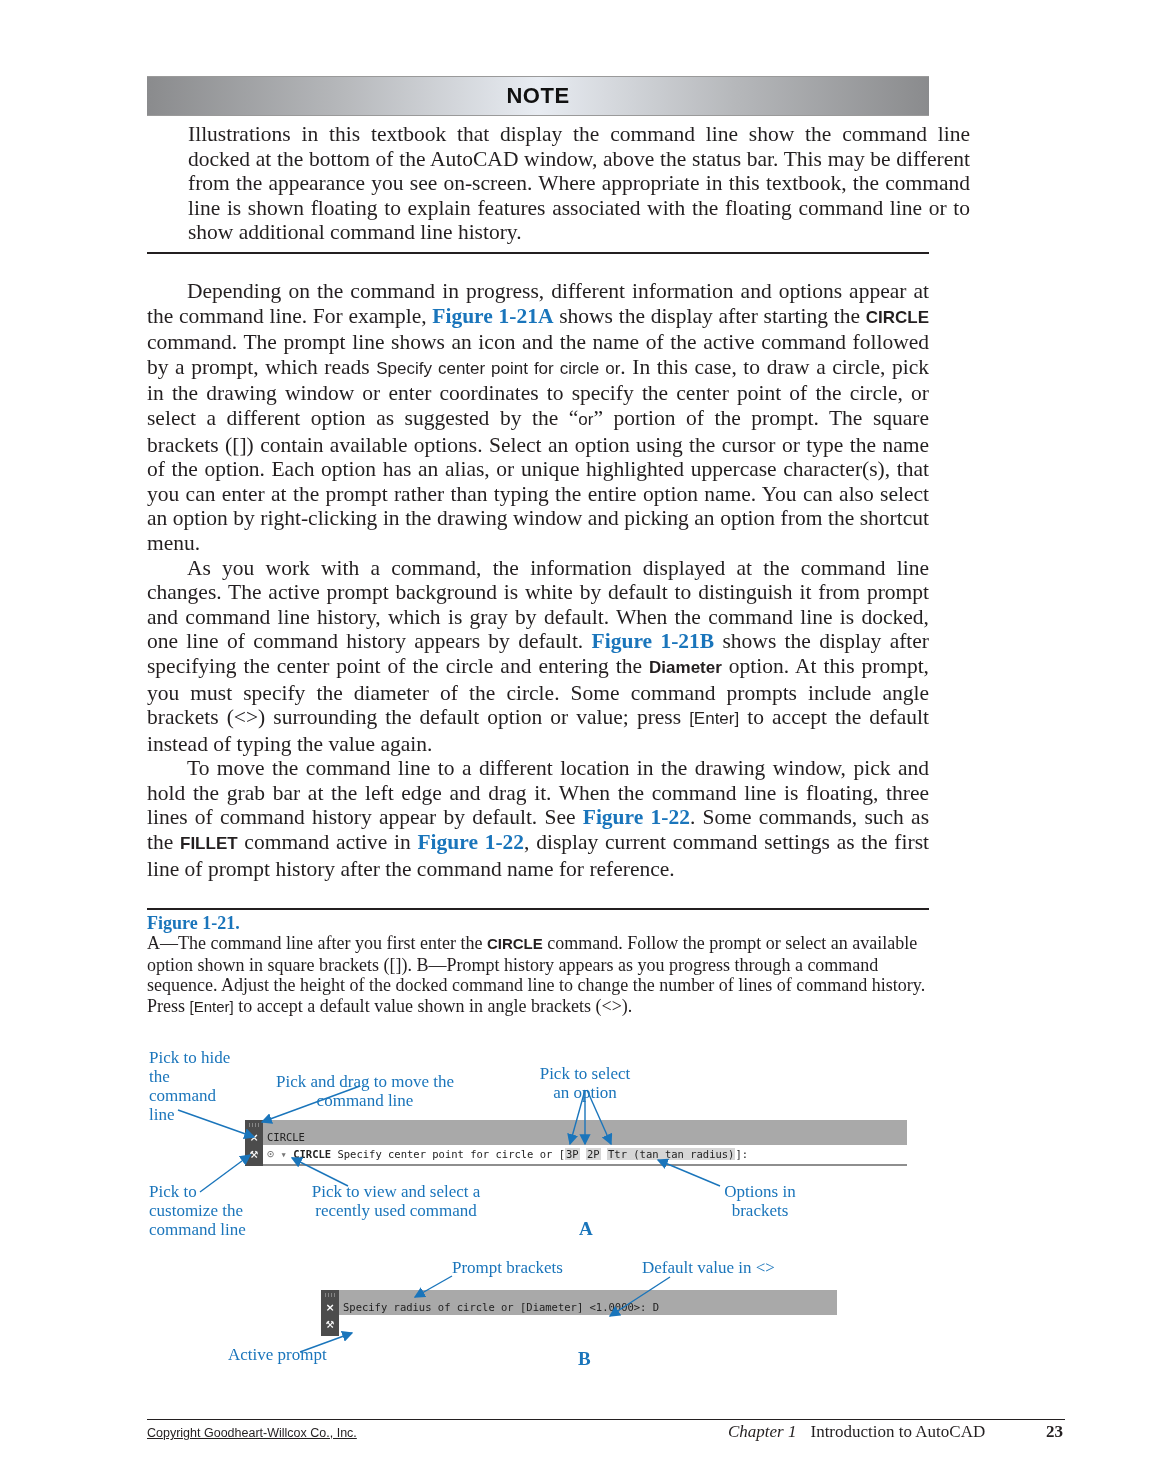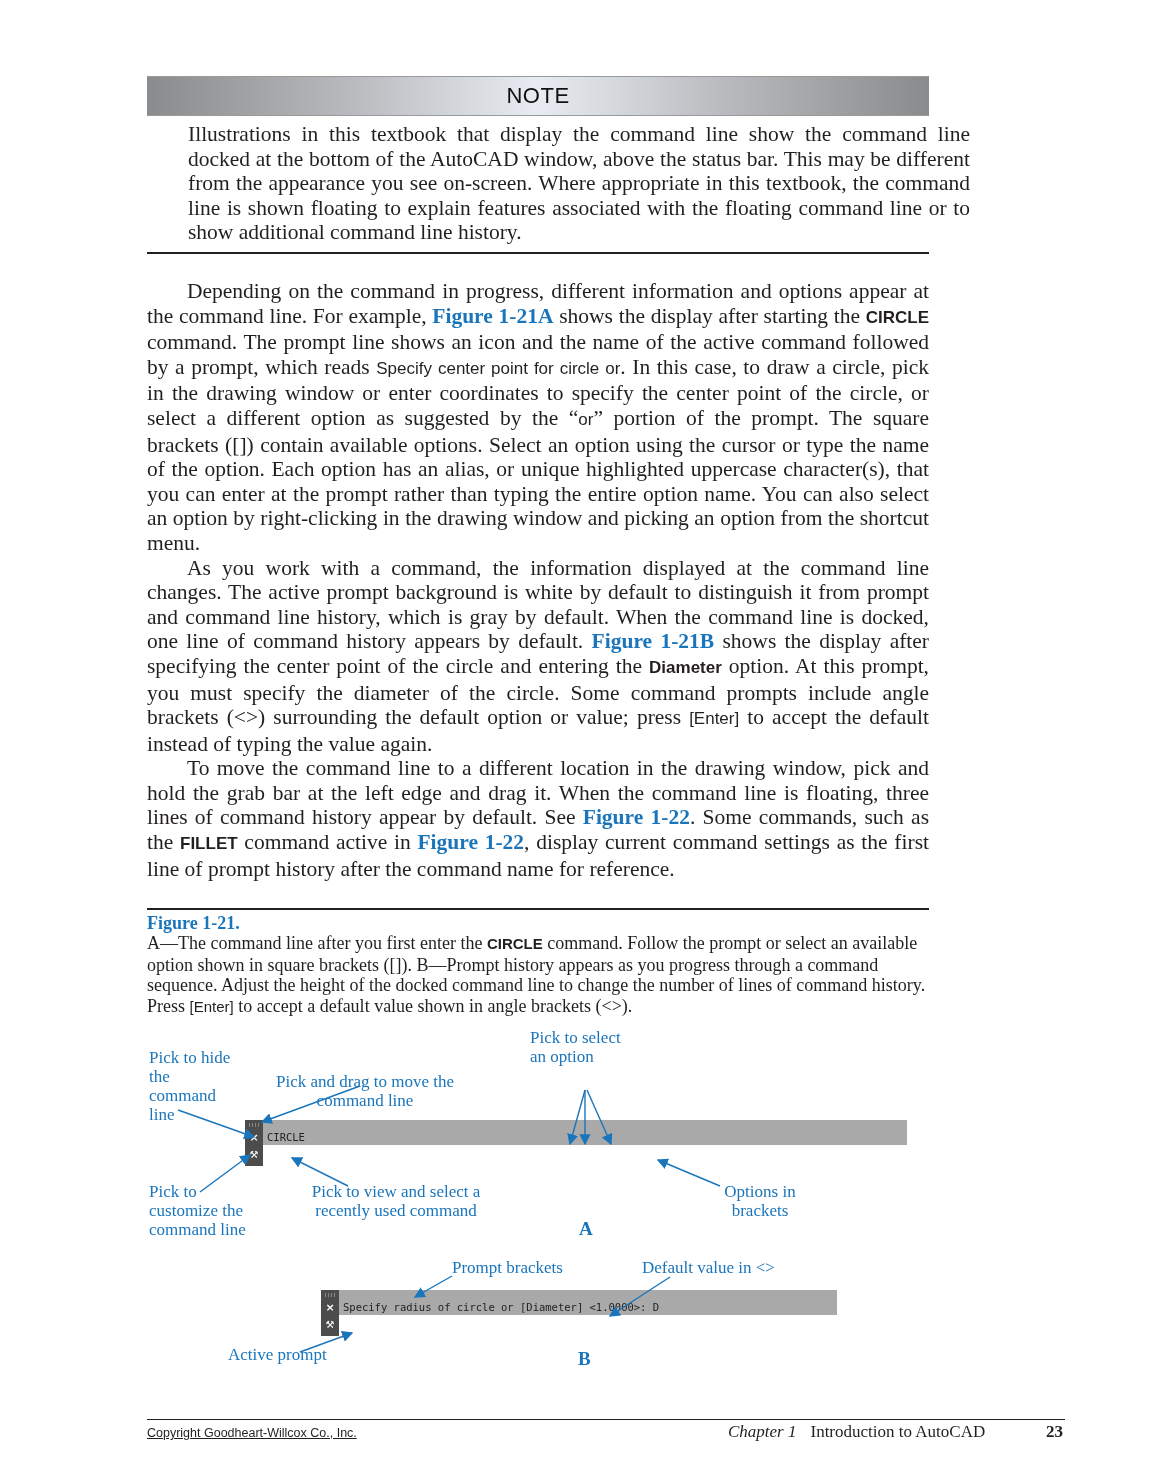--- a/index.html
+++ b/index.html
@@ -3,21 +3,21 @@
 <meta charset="utf-8">
 <style>
   html, body { margin: 0; padding: 0; background: #ffffff; }
   body { width: 1156px; height: 1479px; position: relative; overflow: hidden;
          font-family: "Liberation Serif", "DejaVu Serif", serif; color: #231f20; }
   .abs { position: absolute; }
   .note-bar { left: 147px; top: 76px; width: 782px; height: 38px;
     background: linear-gradient(to right, #8a8b8d 0%, #b6b8bb 25%, #e8ecf2 50%, #b6b8bb 75%, #8a8b8d 100%);
     border-top: 1px solid #9a9a9a; border-bottom: 1px solid #9a9a9a;
     display: flex; align-items: center; justify-content: center; }
-  .note-title { font-family: "Liberation Sans", "DejaVu Sans", sans-serif; font-weight: normal;
+  .note-title { font-family: "Liberation Sans", "DejaVu Sans", sans-serif; font-weight: bold;
     font-size: 22px; color: #111; letter-spacing: 0.5px; text-align: center; }
   .note-text { left: 147px; top: 122px; width: 782px; font-size: 21.5px; line-height: 24.6px;
     text-align: justify; margin-left: 41px; }
   .rule { background: #231f20; }
   .body-text { left: 147px; top: 279px; width: 782px; font-size: 21.5px; line-height: 24.6px; text-align: justify; }
   .body-text p { margin: 0; text-indent: 40px; }
   .link { color: #1a75bb; font-weight: bold; }
   .ui { font-family: "Liberation Sans", "DejaVu Sans", sans-serif; font-size: 17px; }
   .ui-b { font-family: "Liberation Sans", "DejaVu Sans", sans-serif; font-weight: bold; font-size: 17px; }
   .caption-title { left: 147px; top: 913px; font-size: 18px; font-weight: bold; color: #1a75bb; }
@@ -56,33 +56,36 @@
   <p><span>As you work with a command, the information displayed at the command line changes. The active prompt background is white by default to distinguish it from prompt and command line history, which is gray by default. When the command line is docked, one line of command history appears by default. </span><span class="link">Figure 1-21B</span><span> shows the display after specifying the center point of the circle and entering the </span><span class="ui-b">Diameter</span><span> option. At this prompt, you must specify the diameter of the circle. Some command prompts include angle brackets (&lt;&gt;) surrounding the default option or value; press </span><span class="ui">[Enter]</span><span> to accept the default instead of typing the value again.</span></p>
   <p><span>To move the command line to a different location in the drawing window, pick and hold the grab bar at the left edge and drag it. When the command line is floating, three lines of command history appear by default. See </span><span class="link">Figure 1-22</span><span>. Some commands, such as the </span><span class="ui-b">FILLET</span><span> command active in </span><span class="link">Figure 1-22</span><span>, display current command settings as the first line of prompt history after the command name for reference.</span></p>
 </div>
 
 <div class="abs rule" style="left:147px;top:908px;width:782px;height:2px;"></div>
 <div class="abs caption-title">Figure 1-21.</div>
 <div class="abs caption-text"><span>A—The command line after you first enter the </span><span class="ui-b">CIRCLE</span><span> command. Follow the prompt or select an available option shown in square brackets ([]). B—Prompt history appears as you progress through a command sequence. Adjust the height of the docked command line to change the number of lines of command history. Press </span><span class="ui">[Enter]</span><span> to accept a default value shown in angle brackets (&lt;&gt;).</span></div>
 
 <div class="abs callout" style="left:149px;top:1048px;width:90px;">Pick to hide the command line</div>
 <div class="abs callout" style="left:260px;top:1072px;width:210px;text-align:center;">Pick and drag to move the command line</div>
-<div class="abs callout" style="left:530px;top:1028px;width:110px;">Pick to select an option</div>
+<div class="abs callout" style="left:530px;top:1064px;width:110px;text-align:center;">Pick to select an option</div>
 <div class="abs callout" style="left:149px;top:1182px;width:120px;">Pick to customize the command line</div>
 <div class="abs callout" style="left:300px;top:1182px;width:192px;text-align:center;">Pick to view and select a recently used command</div>
 <div class="abs callout" style="left:715px;top:1182px;width:90px;text-align:center;">Options in brackets</div>
 <div class="abs fig-label" style="left:579px;top:1218px;">A</div>
 
 <div class="cmdline" style="left:245px;top:1120px;width:662px;height:46px;">
   <div class="cmd-left" style="height:46px;">
     <div class="grip" style="top:3px;"></div>
     <span class="cmd-icon" style="top:11px;">×</span>
     <span class="cmd-icon" style="top:29px;font-size:10px;">⚒</span>
   </div>
   <div class="cmd-hist" style="left:18px;top:0;width:644px;height:25px;line-height:34px;padding-left:4px;box-sizing:border-box;">CIRCLE</div>
+  <div class="cmd-prompt" style="left:18px;top:25px;width:644px;height:21px;line-height:19px;padding-left:4px;box-sizing:border-box;">
+    <span style="color:#777;font-size:12px;">⊙</span><span style="color:#777;"> ▾ </span><b>CIRCLE</b> <span>Specify center point for circle or [</span><span class="opt">3P</span> <span class="opt">2P</span> <span class="opt">Ttr (tan tan radius)</span><span>]:</span>
+  </div>
 </div>
 
 <div class="abs callout" style="left:452px;top:1258px;">Prompt brackets</div>
 <div class="abs callout" style="left:642px;top:1258px;">Default value in &lt;&gt;</div>
 <div class="abs callout" style="left:228px;top:1345px;">Active prompt</div>
 <div class="abs fig-label" style="left:578px;top:1348px;">B</div>
 
 <div class="cmdline" style="left:321px;top:1290px;width:516px;height:46px;">
   <div class="cmd-left" style="height:46px;">
     <div class="grip" style="top:3px;"></div>

